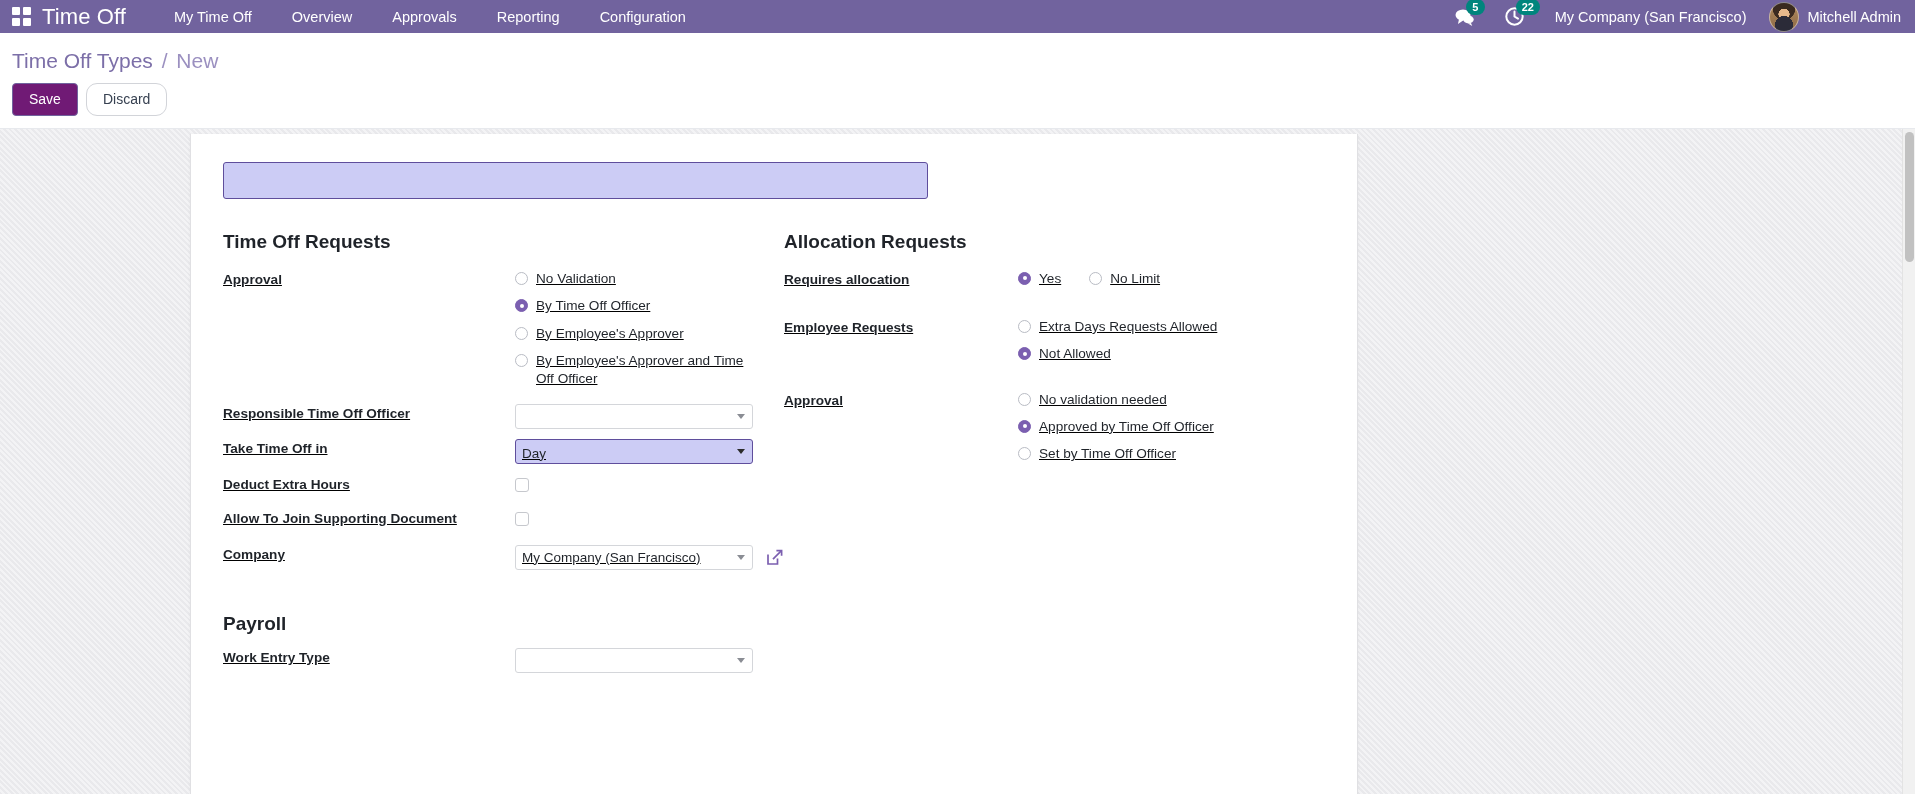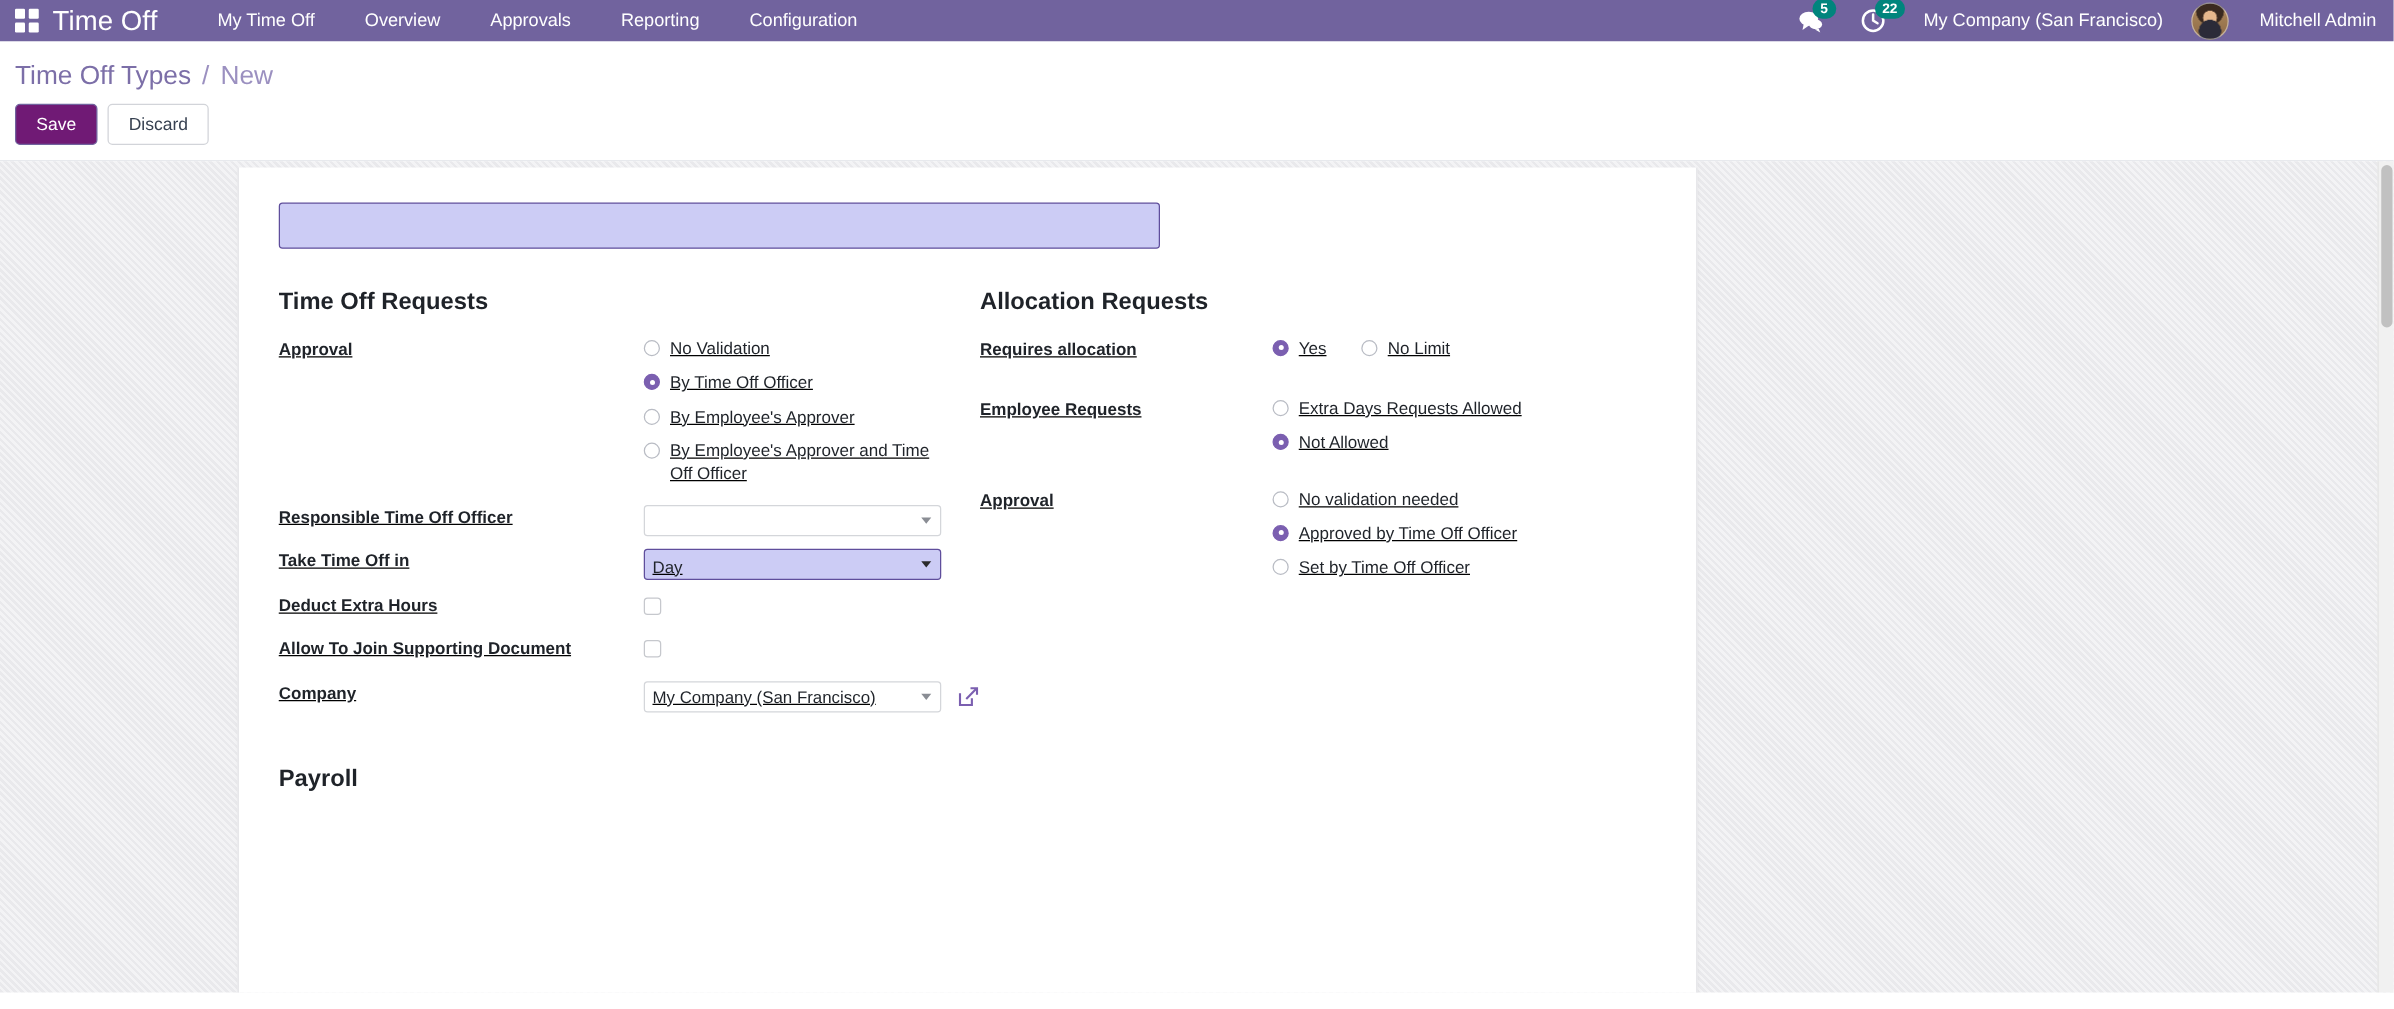--- a/index.html
+++ b/index.html
@@ -78,21 +78,21 @@
   }
   .company-name {
     font-size: 14.5px;
     padding: 0 16px;
     cursor: pointer;
     white-space: nowrap;
   }
   .user-area {
     display: flex;
     align-items: center;
-    gap: 25px;
+    gap: 9px;
     padding-left: 6px;
     cursor: pointer;
   }
   .avatar {
     width: 30px; height: 30px;
     border-radius: 50%;
     background:
       radial-gradient(circle at 50% 78%, #2b2b38 0 34%, transparent 35%),
       radial-gradient(circle at 50% 40%, #e7b98c 0 25%, transparent 26%),
       radial-gradient(circle at 50% 20%, #3a2a20 0 42%, transparent 43%),
@@ -121,21 +121,21 @@
   .btn-row { padding: 4px 0 12px 12px; display: flex; gap: 8px; }
   .btn {
     font-size: 14px;
     padding: 6px 16px;
     border-radius: 4px;
     cursor: pointer;
     border: 1px solid transparent;
     line-height: 1.35;
   }
   .btn-primary { background: #701a75; color: #ffffff; border-color: #71639e; }
-  .btn-secondary { background: #ffffff; color: #374151; border-color: #d2d4d9; }
+  .btn-secondary { background: #ffffff; color: #374151; border-color: #d2d4d9; border-radius: 11px; }
 
   
   .content-wrap {
     background:
       repeating-linear-gradient(45deg, #e9e9ec 0 2px, #f3f3f5 2px 4px);
     height: calc(807px - 47px - 95px);
     position: relative;
     overflow: hidden;
     display: flex;
     justify-content: flex-start;
@@ -505,20 +505,31 @@
                 <span class="radio-label">Set by Time Off Officer</span>
               </label>
             </div>
           </div>
         </div>
       </div>
 
     </div>
 
     <div class="payroll-title">Payroll</div>
+    <div class="payroll-row">
+      <div class="field-row">
+        <div class="field-label">Work Entry Type</div>
+        <div class="field-value">
+          <div class="m2o-box">
+            <span></span>
+            <span class="m2o-caret"></span>
+          </div>
+        </div>
+      </div>
+    </div>
 
   </div>
 
   <div class="scrollbar">
     <div class="thumb">
       
     </div>
   </div>
 </div>
 

